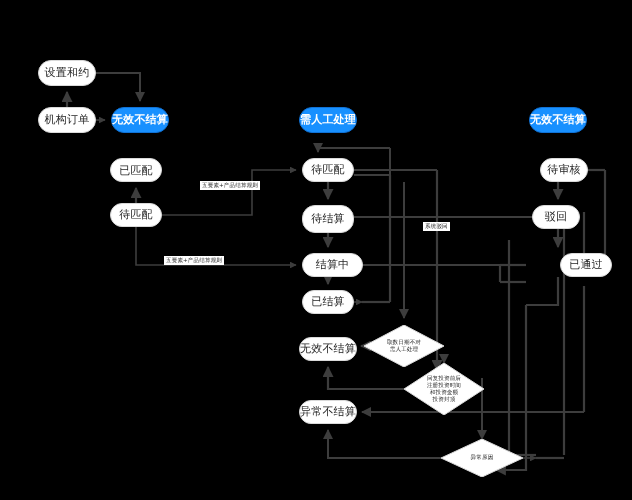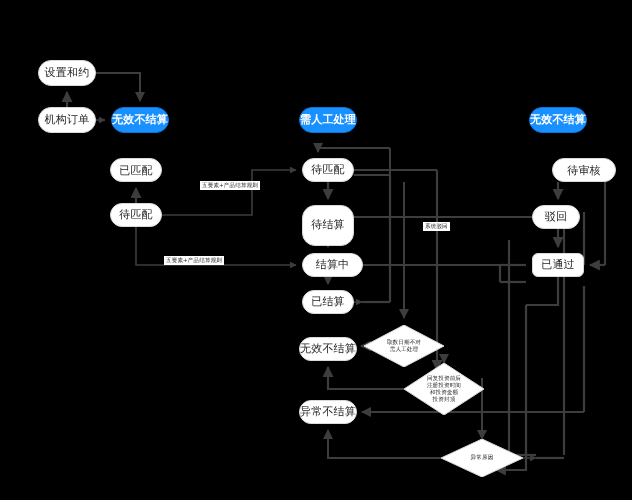--- a/index.html
+++ b/index.html
@@ -193,21 +193,21 @@
   </div>
 
   <div class="node accent" style="left:299px; top:107px; width:58px; height:26px;">
     <span>需人工处理</span>
   </div>
 
   <div class="node" style="left:302px; top:158px; width:52px; height:24px;">
     <span>待匹配</span>
   </div>
 
-  <div class="node" style="left:302px; top:205px; width:52px; height:41px;">
+  <div class="node" style="left:302px; top:205px; width:52px; height:28px;">
     <span>待结算</span>
   </div>
 
   <div class="node" style="left:302px; top:253px; width:61px; height:24px;">
     <span>结算中</span>
   </div>
 
   <div class="node" style="left:302px; top:290px; width:52px; height:24px;justify-content:center;">
     <span>已结算</span>
   </div>
@@ -217,29 +217,29 @@
   </div>
 
   <div class="node" style="left:299px; top:400px; width:58px; height:24px;">
     <span>异常不结算</span>
   </div>
 
   <div class="node accent" style="left:529px; top:107px; width:58px; height:26px;">
     <span>无效不结算</span>
   </div>
 
-  <div class="node" style="left:552px; top:158px; width:64px; height:24px;font-family:Liberation Serif, serif;">
+  <div class="node" style="left:540px; top:158px; width:48px; height:24px;">
     <span>待审核</span>
   </div>
 
   <div class="node" style="left:532px; top:205px; width:48px; height:24px;">
     <span>驳回</span>
   </div>
 
-  <div class="node" style="left:532px; top:253px; width:52px; height:24px;border-radius:6px;">
+  <div class="node" style="left:560px; top:253px; width:52px; height:24px;">
     <span>已通过</span>
   </div>
 
   <div class="diamond-wrap" style="left:364px; top:325px; width:80px; height:42px;">
     <svg width="80" height="42" viewBox="0 0 80 42" xmlns="http://www.w3.org/2000/svg">
       <polygon points="40,0 80,21 40,42 0,21" fill="#ffffff" stroke="#d9d9d9" stroke-width="1"></polygon>
     </svg>
     <div class="diamond-label">取数日期不对
 需人工处理</div>
   </div>

